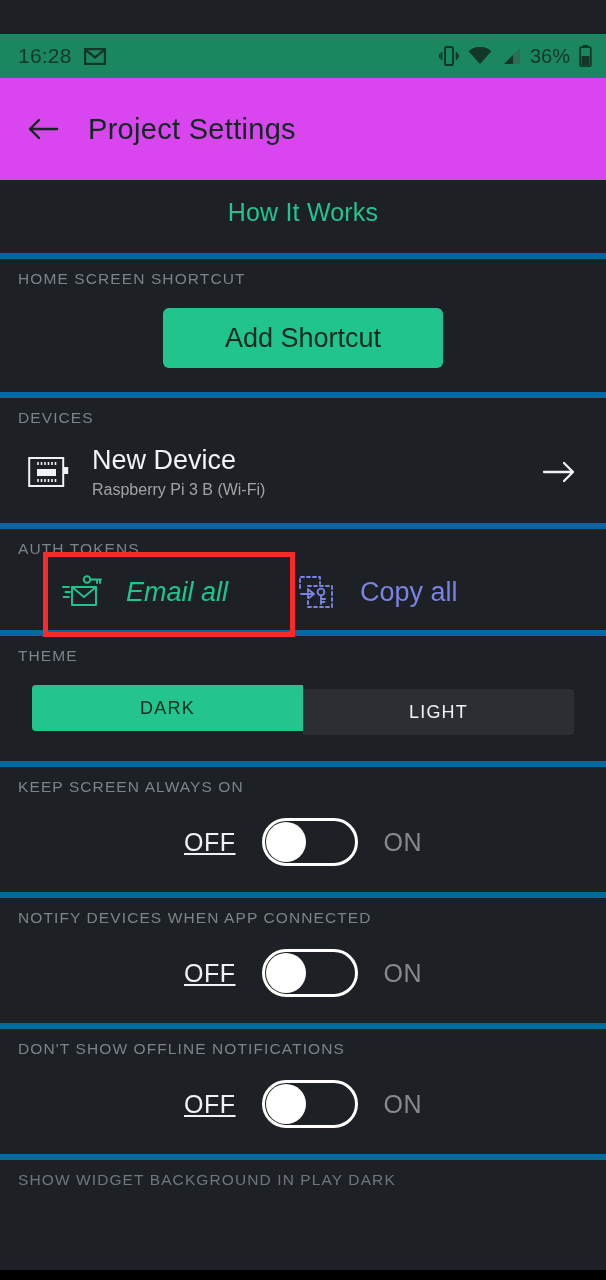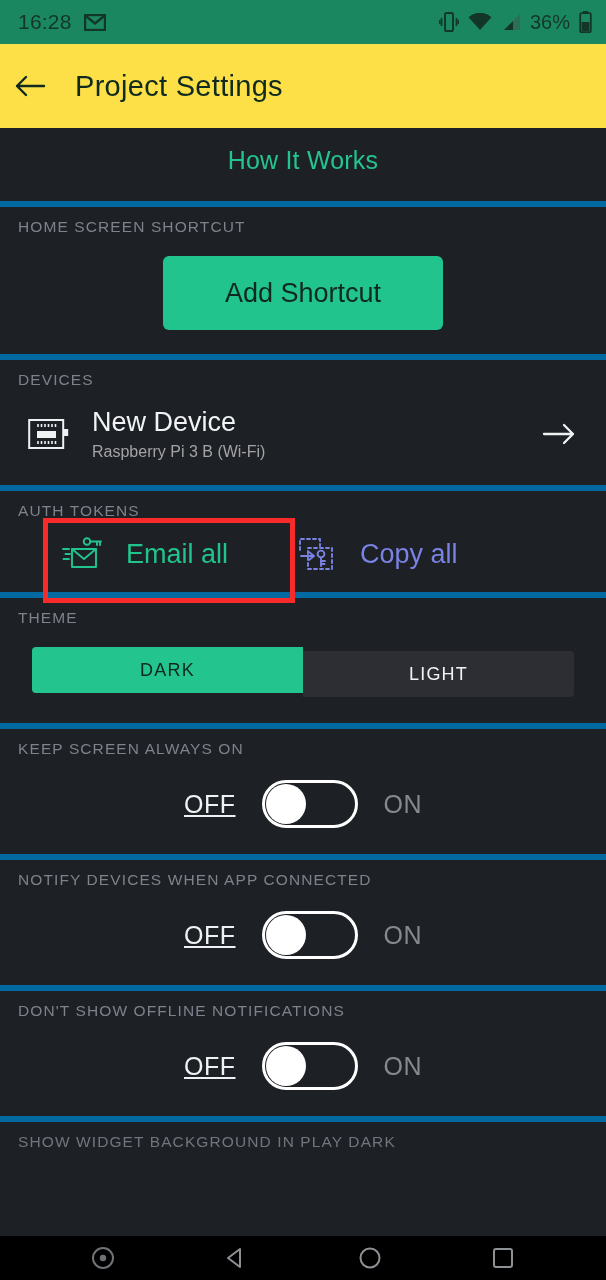--- a/index.html
+++ b/index.html
@@ -8,32 +8,32 @@
     background:#1d2025;
     font-family:"Liberation Sans", sans-serif;
     overflow:hidden;
   }
   #screen { position:relative; width:606px; height:1280px; background:#1d2025; }
 
   
   .status-bar {
     height:44px; background:#1b8761;
     display:flex; align-items:center; justify-content:space-between;
-    padding:0 14px 0 18px; color:#0f2a20;
+    padding:0 14px 0 18px; color:#0f2a20;margin-top:34px;
   }
   .status-left { display:flex; align-items:center; gap:12px; }
   .status-time { font-size:21px; color:#123729; letter-spacing:.2px; }
   .status-right { display:flex; align-items:center; gap:9px; }
   .sb-icon { display:block; }
   .status-batt-text { font-size:20px; color:#123729; }
 
   
   .app-bar {
-    height:84px; background:#fde047;
-    display:flex; align-items:center; padding-left:13px; gap:28px;
+    height:102px; background:#d946ef;
+    display:flex; align-items:center; padding-left:26px; gap:28px;
   }
   .back-arrow { width:34px; height:34px; flex:none; }
   .app-title { font-size:29px; color:#102a20; font-weight:400; letter-spacing:.3px; }
 
   
   .content { position:relative; height:1106px; background:#1d2025; overflow:hidden; }
 
   .how-it-works {
     text-align:center; color:#23c48e; font-size:25px;
     padding:18px 0 26px 0; letter-spacing:.2px;
@@ -42,42 +42,42 @@
   .section { position:relative; border-top:6px solid #0369a1; padding:0 18px; }
   .section-label {
     color:#7d828b; font-size:15.5px; letter-spacing:1.1px;
     padding:11px 0 0 0; text-transform:uppercase;
   }
 
   
   .shortcut-wrap { display:flex; justify-content:center; padding:20px 0 24px 0; }
   .btn-add-shortcut {
     background:#22c48d; color:#10291f; border:none; border-radius:6px;
-    width:280px; height:74px; font-size:27px;
+    width:280px; height:60px; font-size:27px;
     font-family:"Liberation Sans", sans-serif; cursor:pointer;
   }
 
   
   .device-row { display:flex; align-items:center; padding:18px 6px 24px 10px; gap:22px; }
   .device-icon { width:42px; height:34px; flex:none; }
   .device-text { flex:1; }
   .device-name { color:#f2f3f5; font-size:27px; line-height:1.15; }
   .device-sub { color:#a3a3a3; font-size:16px; padding-top:5px; }
   .device-chevron { width:34px; height:26px; flex:none; margin-right:6px; }
 
   
   .auth-row { display:flex; align-items:center; padding:14px 0 18px 0; }
   .auth-btn {
     display:flex; align-items:center; gap:18px; background:none; border:none;
     cursor:pointer; font-family:"Liberation Sans", sans-serif;
   }
   .auth-email { margin-left:44px; }
   .auth-copy  { margin-left:68px; }
   .auth-label { font-size:27px; }
-  .email-color { color:#22c48d; }
+  .email-color { color:#22c48d;font-style:italic; }
   .copy-color  { color:#7a82e3; }
   .auth-icon { width:46px; height:40px; flex:none; }
 
   .highlight-box {
     position:absolute; left:43px; top:518px; width:252px; height:85px;
     border:5px solid #f82a2a; pointer-events:none; z-index:20;
   }
 
   
   .theme-wrap { display:flex; padding:16px 14px 26px 14px;align-items:center; }

